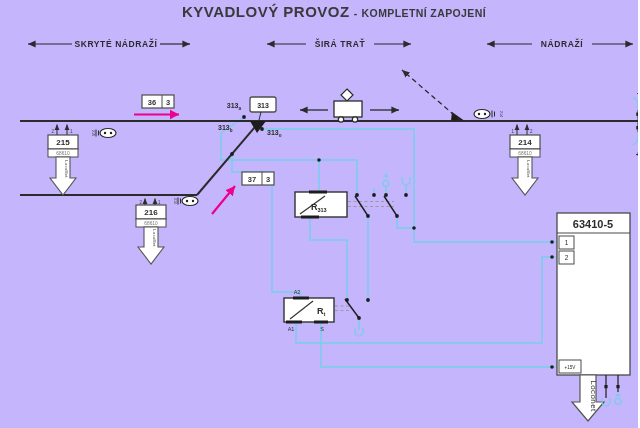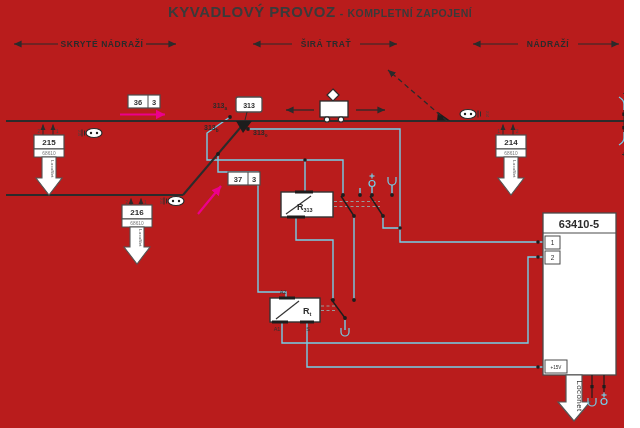--- a/index.html
+++ b/index.html
@@ -1,17 +1,17 @@
 <!DOCTYPE html>
 <html><head>
 <meta charset="utf-8">
 <style>
   html,body{margin:0;padding:0;background:#ffffff;}
-  #page{position:relative;width:624px;height:428px;background:#b91c1c;overflow:hidden;
-        font-family:"Liberation Sans", sans-serif;}
+  #page{position:relative;width:624px;height:428px;background:#c4b5fd;overflow:hidden;
+        font-family:"Liberation Sans", sans-serif;padding-left:14px;}
   svg text{font-family:"Liberation Sans", sans-serif;fill:#2b2b2b;}
   .ttl{font-size:15px;font-weight:700;letter-spacing:.5px;fill:#3a3a3a;}
   .sub{font-size:10.5px;font-weight:700;letter-spacing:.4px;fill:#3a3a3a;}
   .sec{font-size:8.5px;font-weight:700;letter-spacing:.6px;fill:#2b2b2b;}
   .sensor{font-size:7px;font-weight:700;}
   .ssub{font-size:4.6px;font-weight:700;}
   .signtxt{font-size:7.5px;font-weight:700;fill:#333;}
   .modid{font-size:8px;font-weight:700;}
   .modsub{font-size:4.8px;fill:#777;}
   .pin{font-size:4.5px;fill:#444;}

